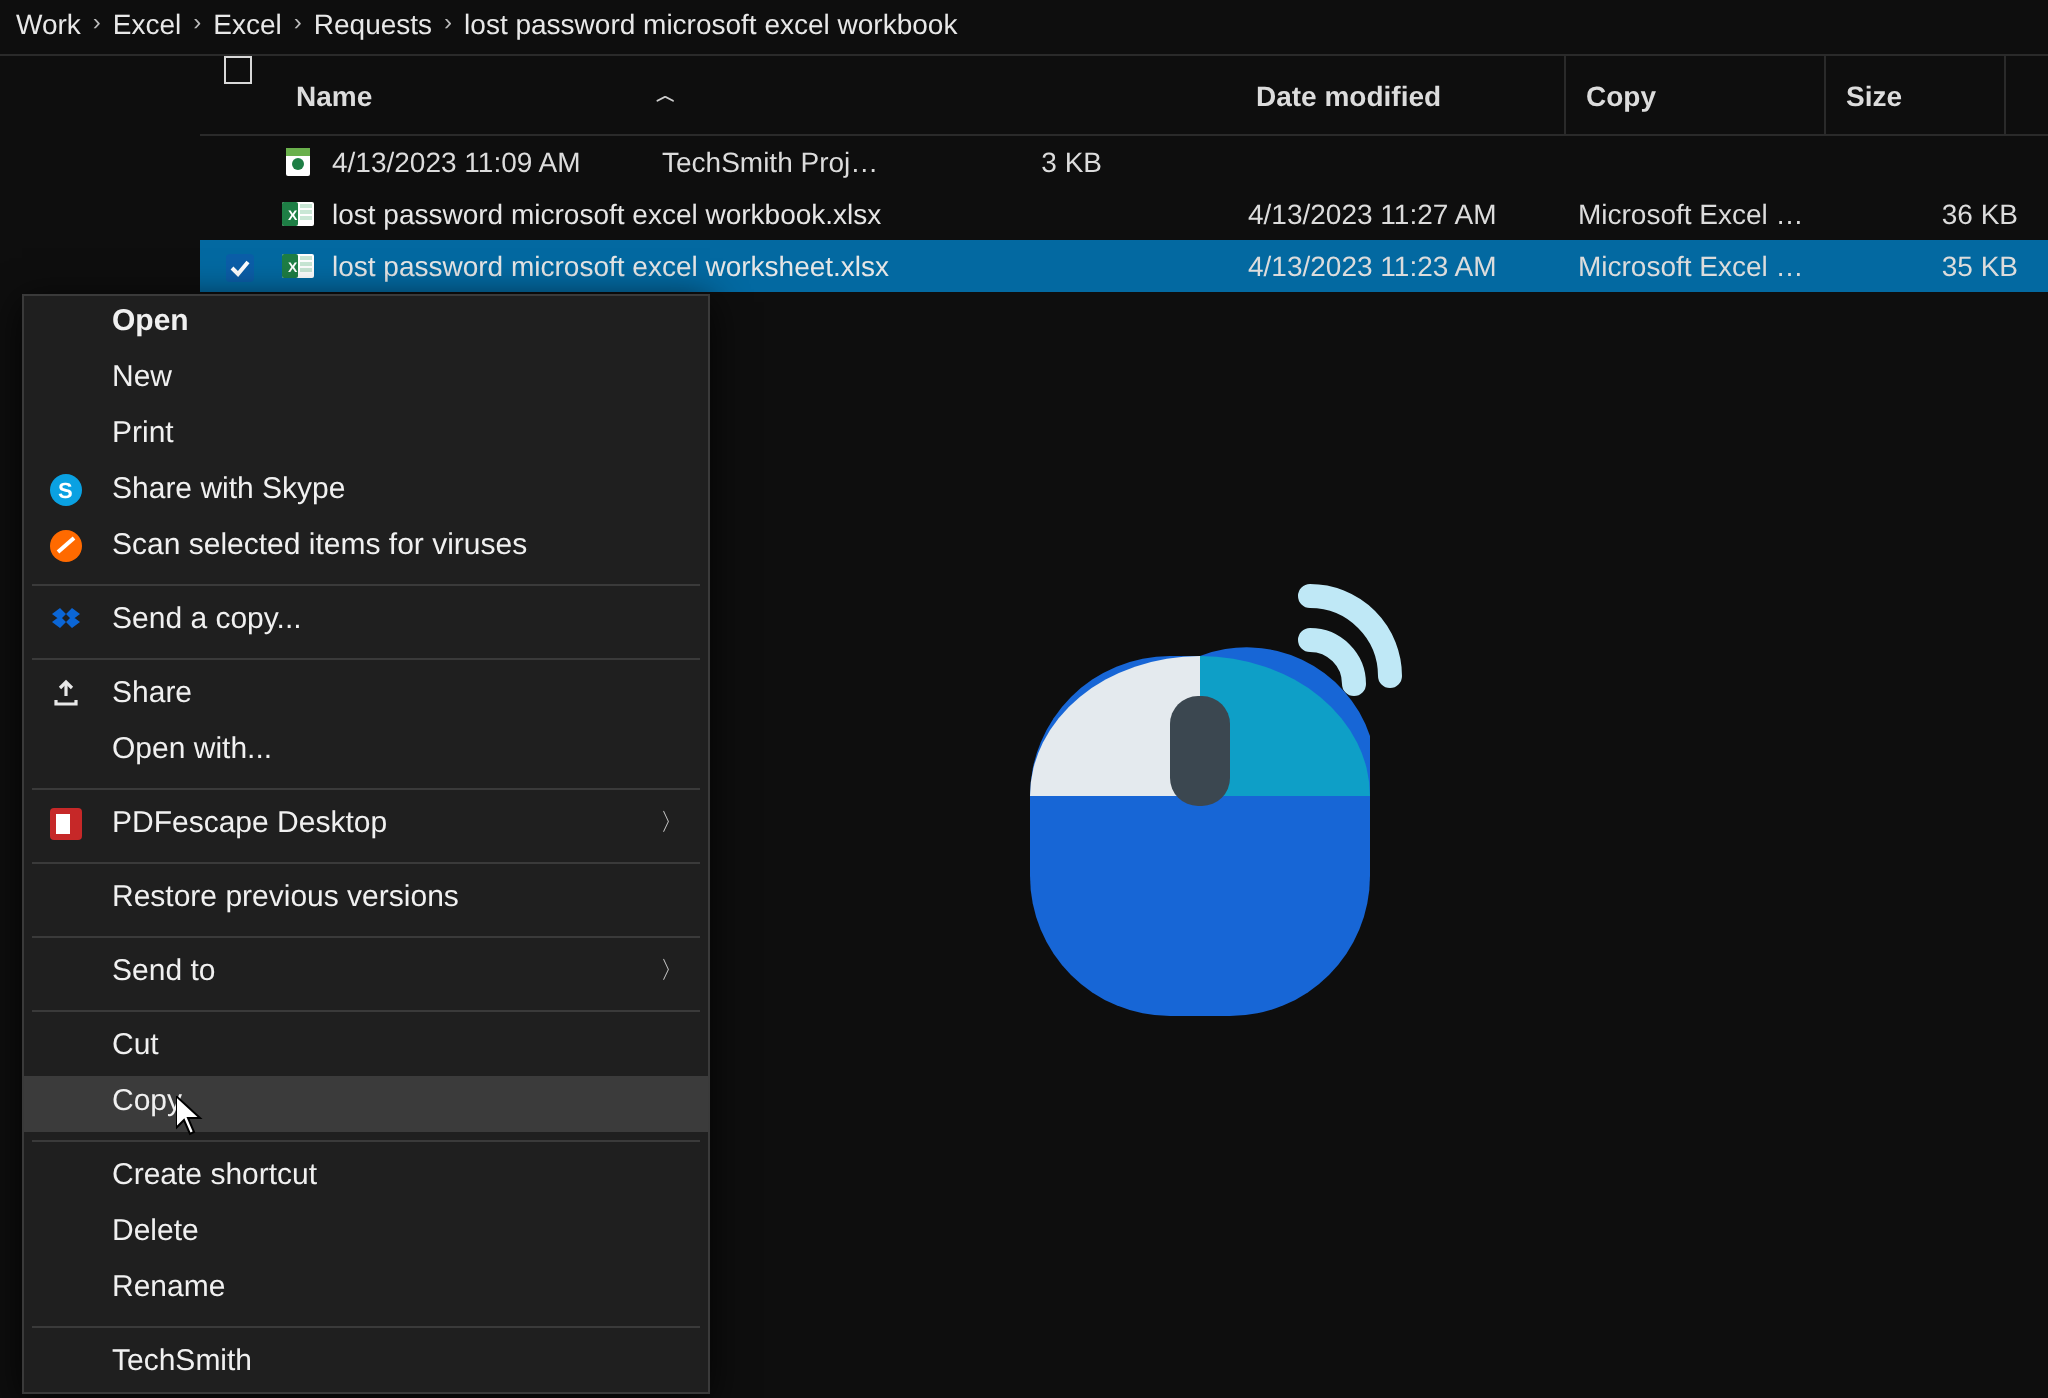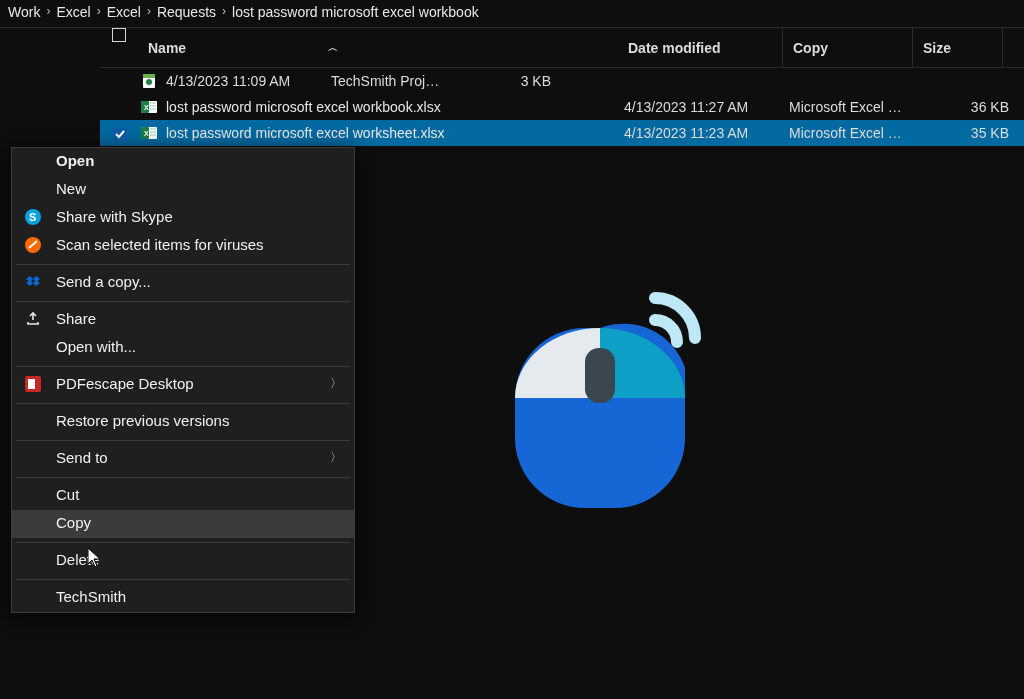--- a/index.html
+++ b/index.html
@@ -133,20 +133,23 @@
   </div>
 
   <div class="ctx">
       <div class="mi bold">
         <span>Open</span>
       </div>
       <div class="mi">
         <span>New</span>
       </div>
       <div class="mi">
+        <span>Print</span>
+      </div>
+      <div class="mi">
         <span class="micon">
           <svg width="18" height="18">
             <circle cx="9" cy="9" r="8" fill="#0aa1e2"></circle>
             <text x="5" y="13" font-size="11" fill="#fff" font-family="Arial" font-weight="bold">S</text>
           </svg>
         </span>
         <span>Share with Skype</span>
       </div>
       <div class="mi">
         <span class="micon">
@@ -203,21 +206,27 @@
       </div>
       <div class="msep"></div>
       <div class="mi">
         <span>Cut</span>
       </div>
       <div class="mi hover">
         <span>Copy</span>
       </div>
       <div class="msep"></div>
       <div class="mi">
+        <span>Create shortcut</span>
+      </div>
+      <div class="mi">
         <span>Delete</span>
+      </div>
+      <div class="mi">
+        <span>Rename</span>
       </div>
       <div class="msep"></div>
       <div class="mi">
         <span>TechSmith</span>
       </div>
     </div>
 
   <svg class="cursor" width="14" height="20" viewBox="0 0 14 20">
     <path d="M0 0 L0 16 L4 12 L7 19 L9 18 L6 11 L12 11 Z" fill="#ffffff" stroke="#000" stroke-width="1"></path>
   </svg>

